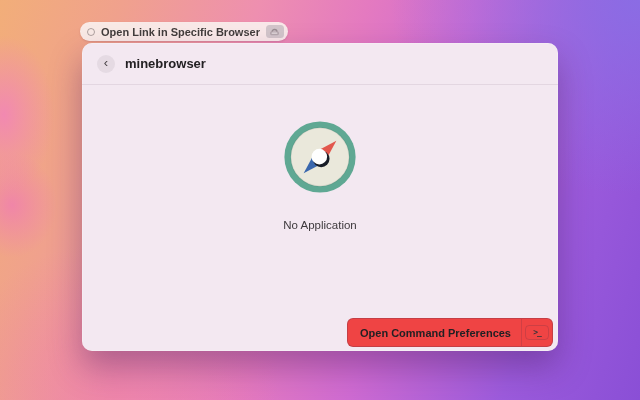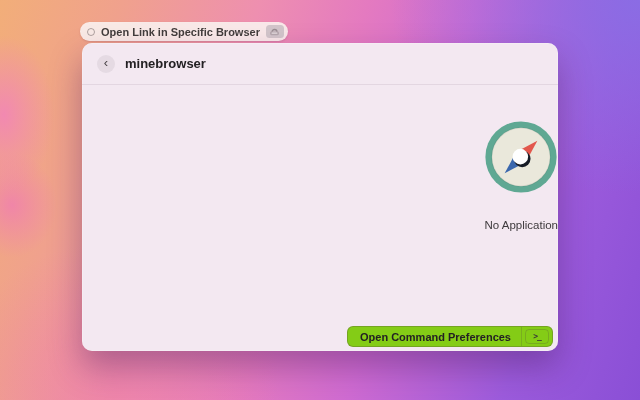--- a/index.html
+++ b/index.html
@@ -56,28 +56,28 @@
     width:18px; height:18px; border-radius:50%;
     background:#e5dae3; border:none; cursor:pointer;
     display:flex; align-items:center; justify-content:center;
     font-size:13px; line-height:1; color:#4a4448; padding-bottom:2px;
   }
   .search-input {
     flex:1; background:transparent; border:none; outline:none;
     font-family:Liberation Sans, sans-serif; font-size:13px; font-weight:600; color:#232023;
   }
 
-  .win-body { position:relative; flex:1; display:flex; flex-direction:column; align-items:flex-end; }
+  .win-body { position:relative; flex:1; display:flex; flex-direction:column; align-items:center; }
   .compass { margin-top:35px; width:74px; height:74px; }
   .empty-message { margin-top:25px; font-size:11.5px; color:#3e3a3d; }
 
   .footer-button {
-    position:absolute; right:5px; bottom:4px; height:21px;
+    position:absolute; right:5px; bottom:4px; height:29px;
     display:flex; align-items:center; gap:0;
-    background:#84cc16; border:1px solid rgba(70,45,70,0.25); border-radius:6px;
+    background:#ef4444; border:1px solid rgba(70,45,70,0.25); border-radius:6px;
     padding:0 3px 0 12px; cursor:pointer;
     font-family:inherit;
   }
   .footer-button-label {
     font-size:11px; font-weight:700; color:#232023; padding-right:10px; white-space:nowrap;
   }
   .btn-divider { width:1px; align-self:stretch; background:rgba(70,45,70,0.18); }
   .shortcut-badge {
     margin-left:3px; width:24px; height:15px;
     border:1px solid rgba(70,45,70,0.2); border-radius:4px;

